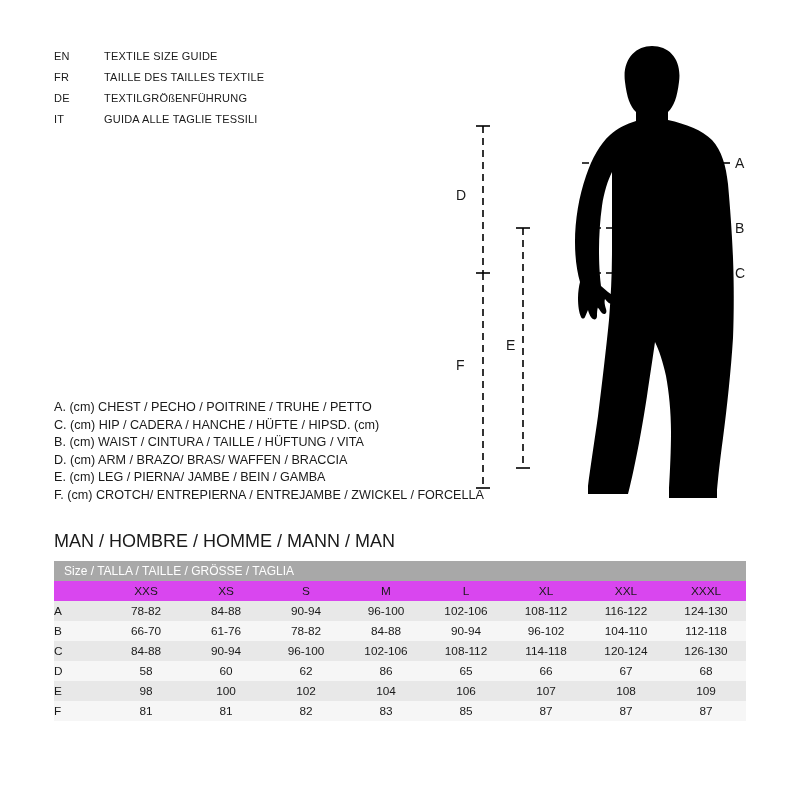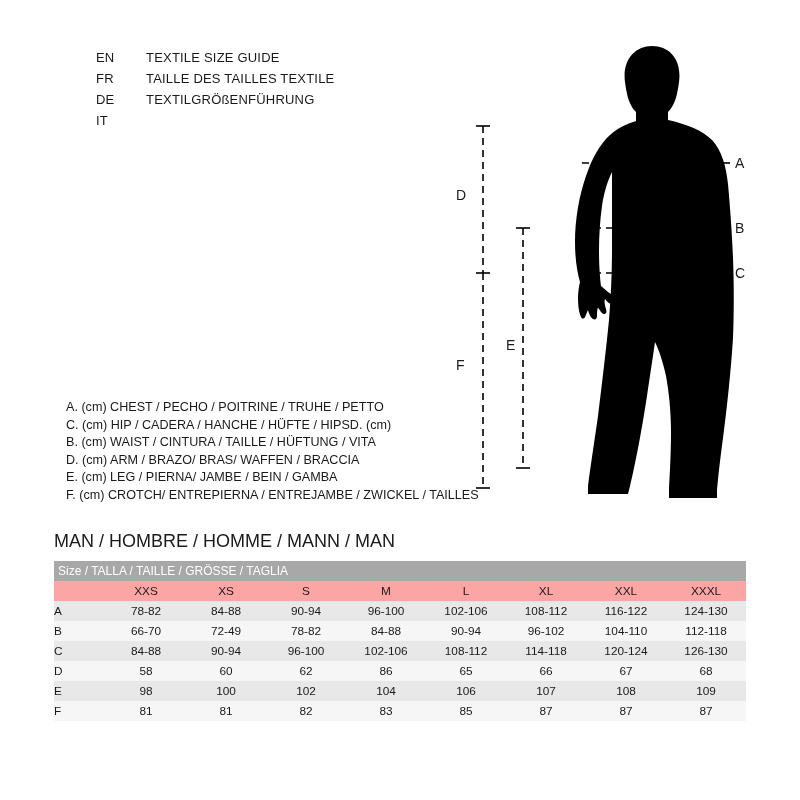--- a/index.html
+++ b/index.html
@@ -24,44 +24,42 @@
   .title-block {
     position: absolute;
     left: 54px;
     top: 50px;
     width: 420px;
   }
   .title-row {
     display: flex;
     align-items: baseline;
     height: 21px;
-    font-size: 13px;
+    font-size: 11px;
     letter-spacing: 0.2px;
-    margin-left: 42px;
   }
   .title-lang {
     width: 50px;
     flex: 0 0 50px;
   }
   .title-text {
     flex: 1 1 auto;
   }
 
   
   .legend-block {
     position: absolute;
     left: 54px;
     top: 399px;
     width: 470px;
   }
   .legend-row {
     font-size: 12.6px;
     line-height: 17.5px;
     white-space: nowrap;
-    margin-left: 12px;
   }
   .legend-man {
     position: absolute;
     left: 54px;
     top: 531px;
     font-size: 18px;
   }
 
   
   .table-wrap {
@@ -82,24 +80,24 @@
     vertical-align: middle;
   }
   .hdr-row td {
     background: #a8a8a8;
     color: #ffffff;
     font-size: 12px;
     height: 22px;
   }
   .hdr-row td.hdr-title {
     text-align: left;
-    padding-left: 4px;
+    padding-left: 10px;
   }
   .sub-row td {
-    background: #fca5a5;
+    background: #d946ef;
     color: #1a1a1a;
     height: 21px;
   }
   .row-odd td { background: #e8e8e8; }
   .row-even td { background: #f6f6f6; }
   .rowlabel {
     text-align: left !important;
     padding-left: 9px;
     width: 52px;
   }
@@ -128,30 +126,31 @@
     <div class="title-row">
       <span class="title-lang">FR</span>
       <span class="title-text">TAILLE DES TAILLES TEXTILE</span>
     </div>
     <div class="title-row">
       <span class="title-lang">DE</span>
       <span class="title-text">TEXTILGRÖßENFÜHRUNG</span>
     </div>
     <div class="title-row">
       <span class="title-lang">IT</span>
+      <span class="title-text">GUIDA ALLE TAGLIE TESSILI</span>
     </div>
   </div>
 
   <div class="legend-block">
     <div class="legend-row">A. (cm) CHEST / PECHO / POITRINE / TRUHE / PETTO</div>
     <div class="legend-row">C. (cm) HIP / CADERA / HANCHE / HÜFTE / HIPSD. (cm)</div>
     <div class="legend-row">B. (cm) WAIST / CINTURA / TAILLE / HÜFTUNG / VITA</div>
     <div class="legend-row">D. (cm) ARM / BRAZO/ BRAS/ WAFFEN / BRACCIA</div>
     <div class="legend-row">E. (cm) LEG / PIERNA/ JAMBE / BEIN / GAMBA</div>
-    <div class="legend-row">F. (cm) CROTCH/ ENTREPIERNA / ENTREJAMBE / ZWICKEL / TAILLES</div>
+    <div class="legend-row">F. (cm) CROTCH/ ENTREPIERNA / ENTREJAMBE / ZWICKEL / FORCELLA</div>
   </div>
 
   <div class="legend-man">MAN / HOMBRE / HOMME / MANN / MAN</div>
 
   <div class="diagram">
     <svg width="360" height="520" viewBox="0 0 360 520" xmlns="http://www.w3.org/2000/svg">
 
       <g>
         <path fill="#000000" d="
           M 195,62
@@ -280,21 +279,21 @@
           <td>96-100</td>
           <td>102-106</td>
           <td>108-112</td>
           <td>116-122</td>
           <td>124-130</td>
         </tr>
 
         <tr class="row-even">
           <td class="rowlabel">B</td>
           <td>66-70</td>
-          <td>72-49</td>
+          <td>61-76</td>
           <td>78-82</td>
           <td>84-88</td>
           <td>90-94</td>
           <td>96-102</td>
           <td>104-110</td>
           <td>112-118</td>
         </tr>
 
         <tr class="row-odd">
           <td class="rowlabel">C</td>

